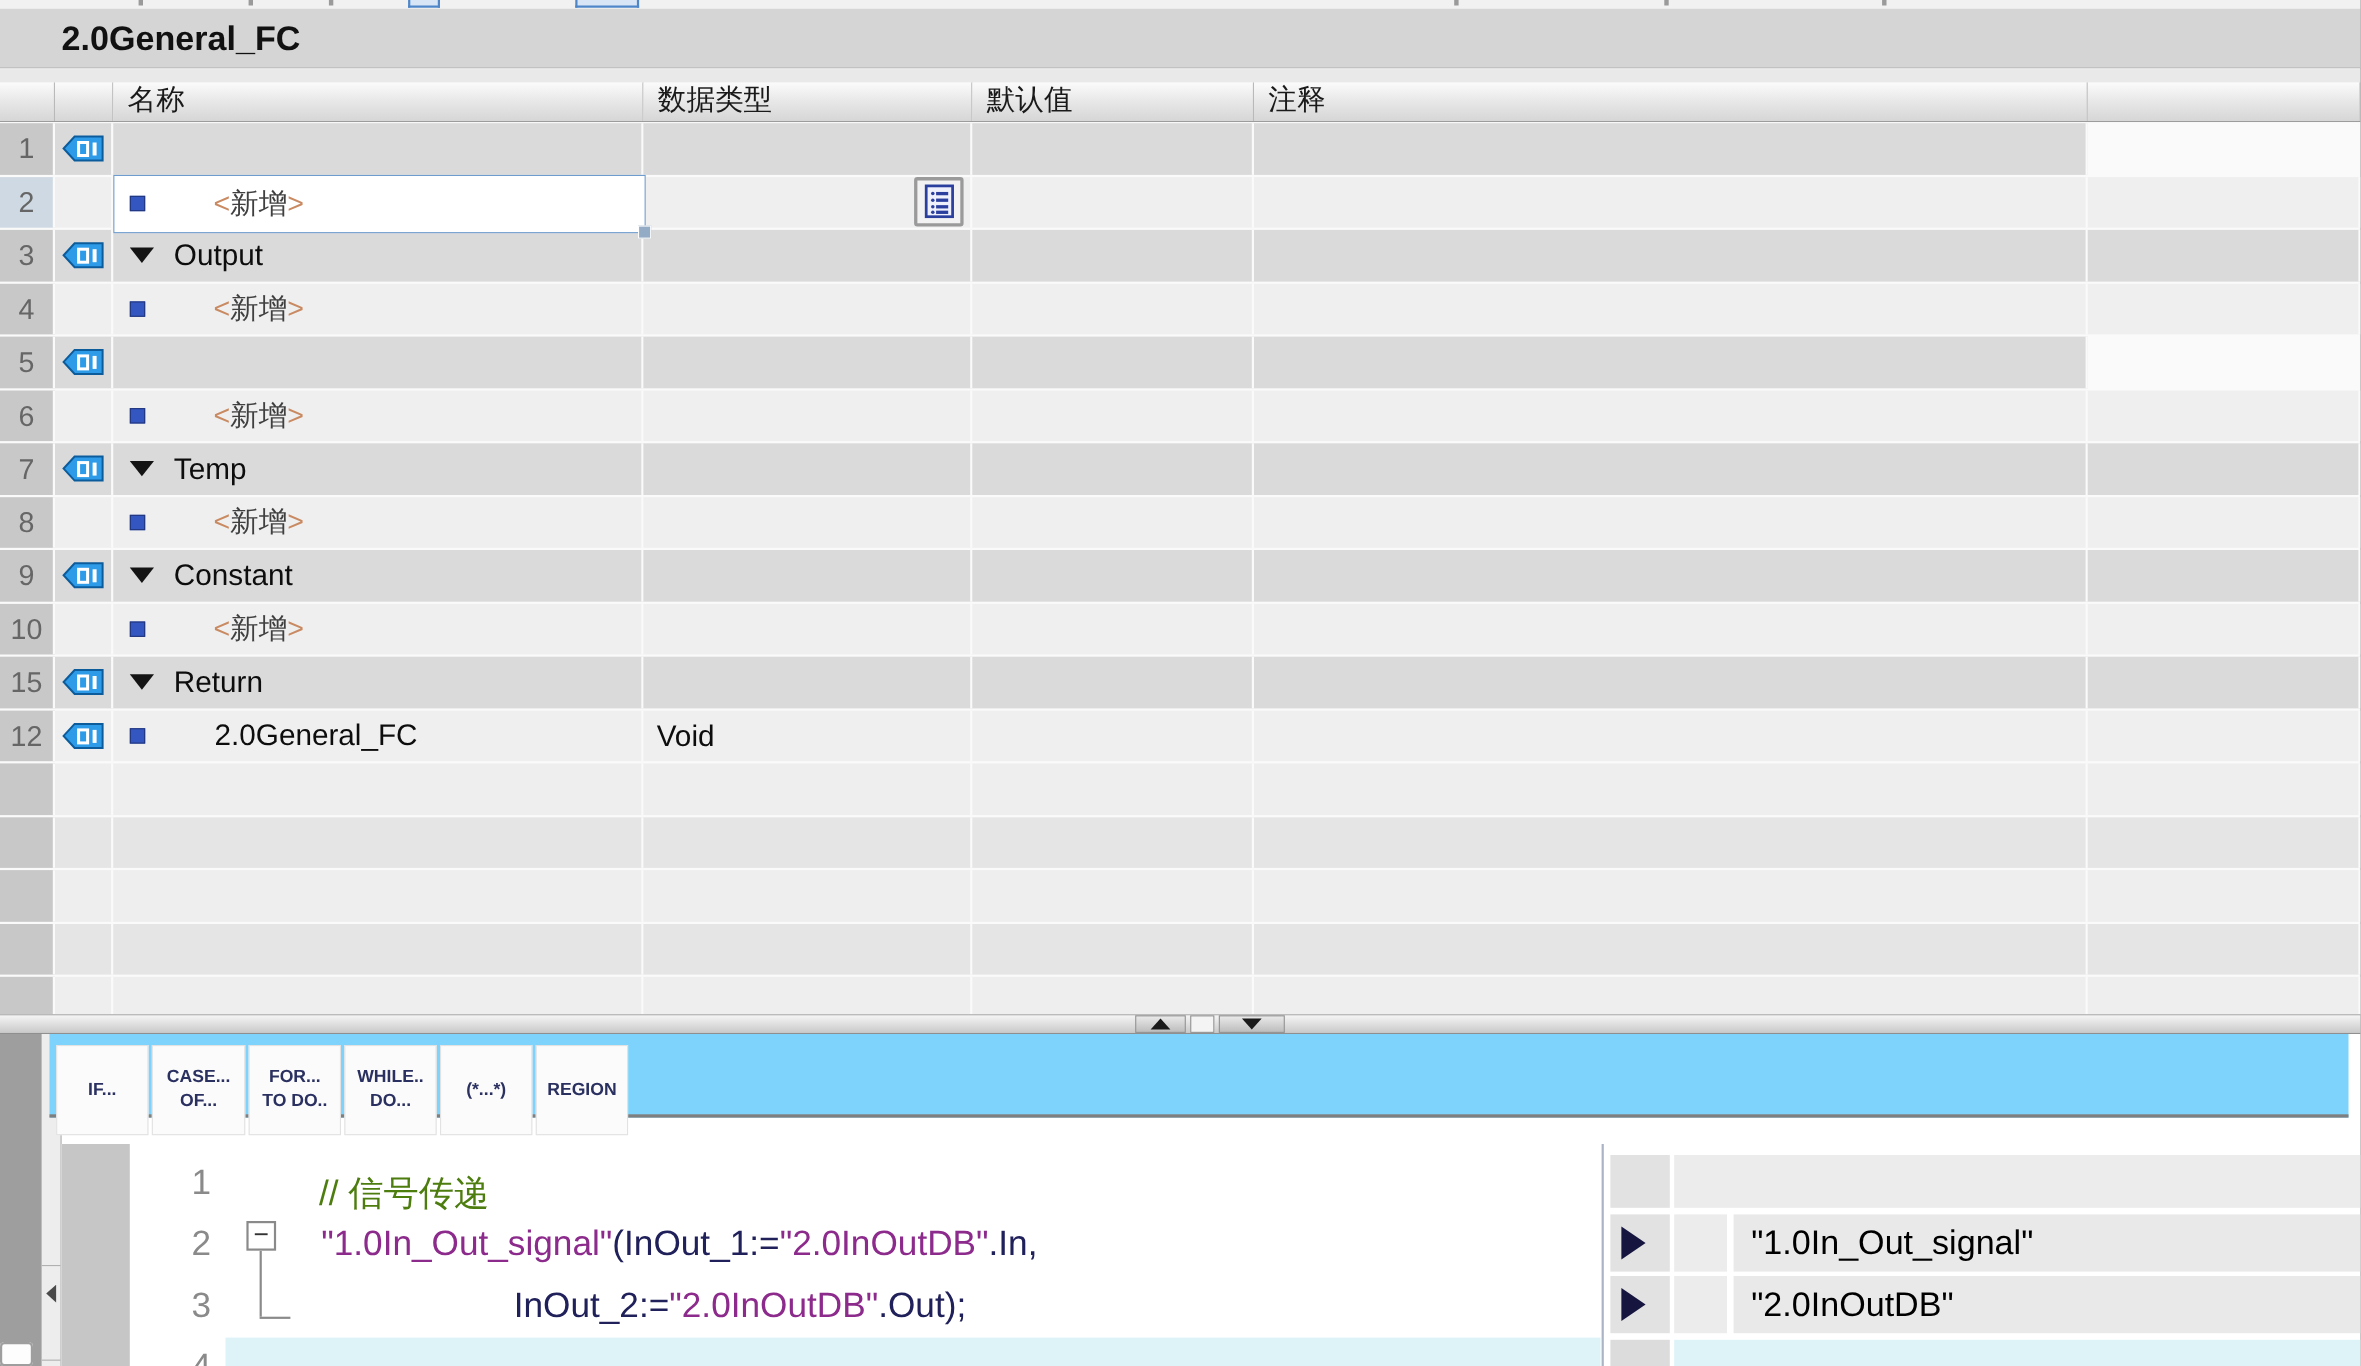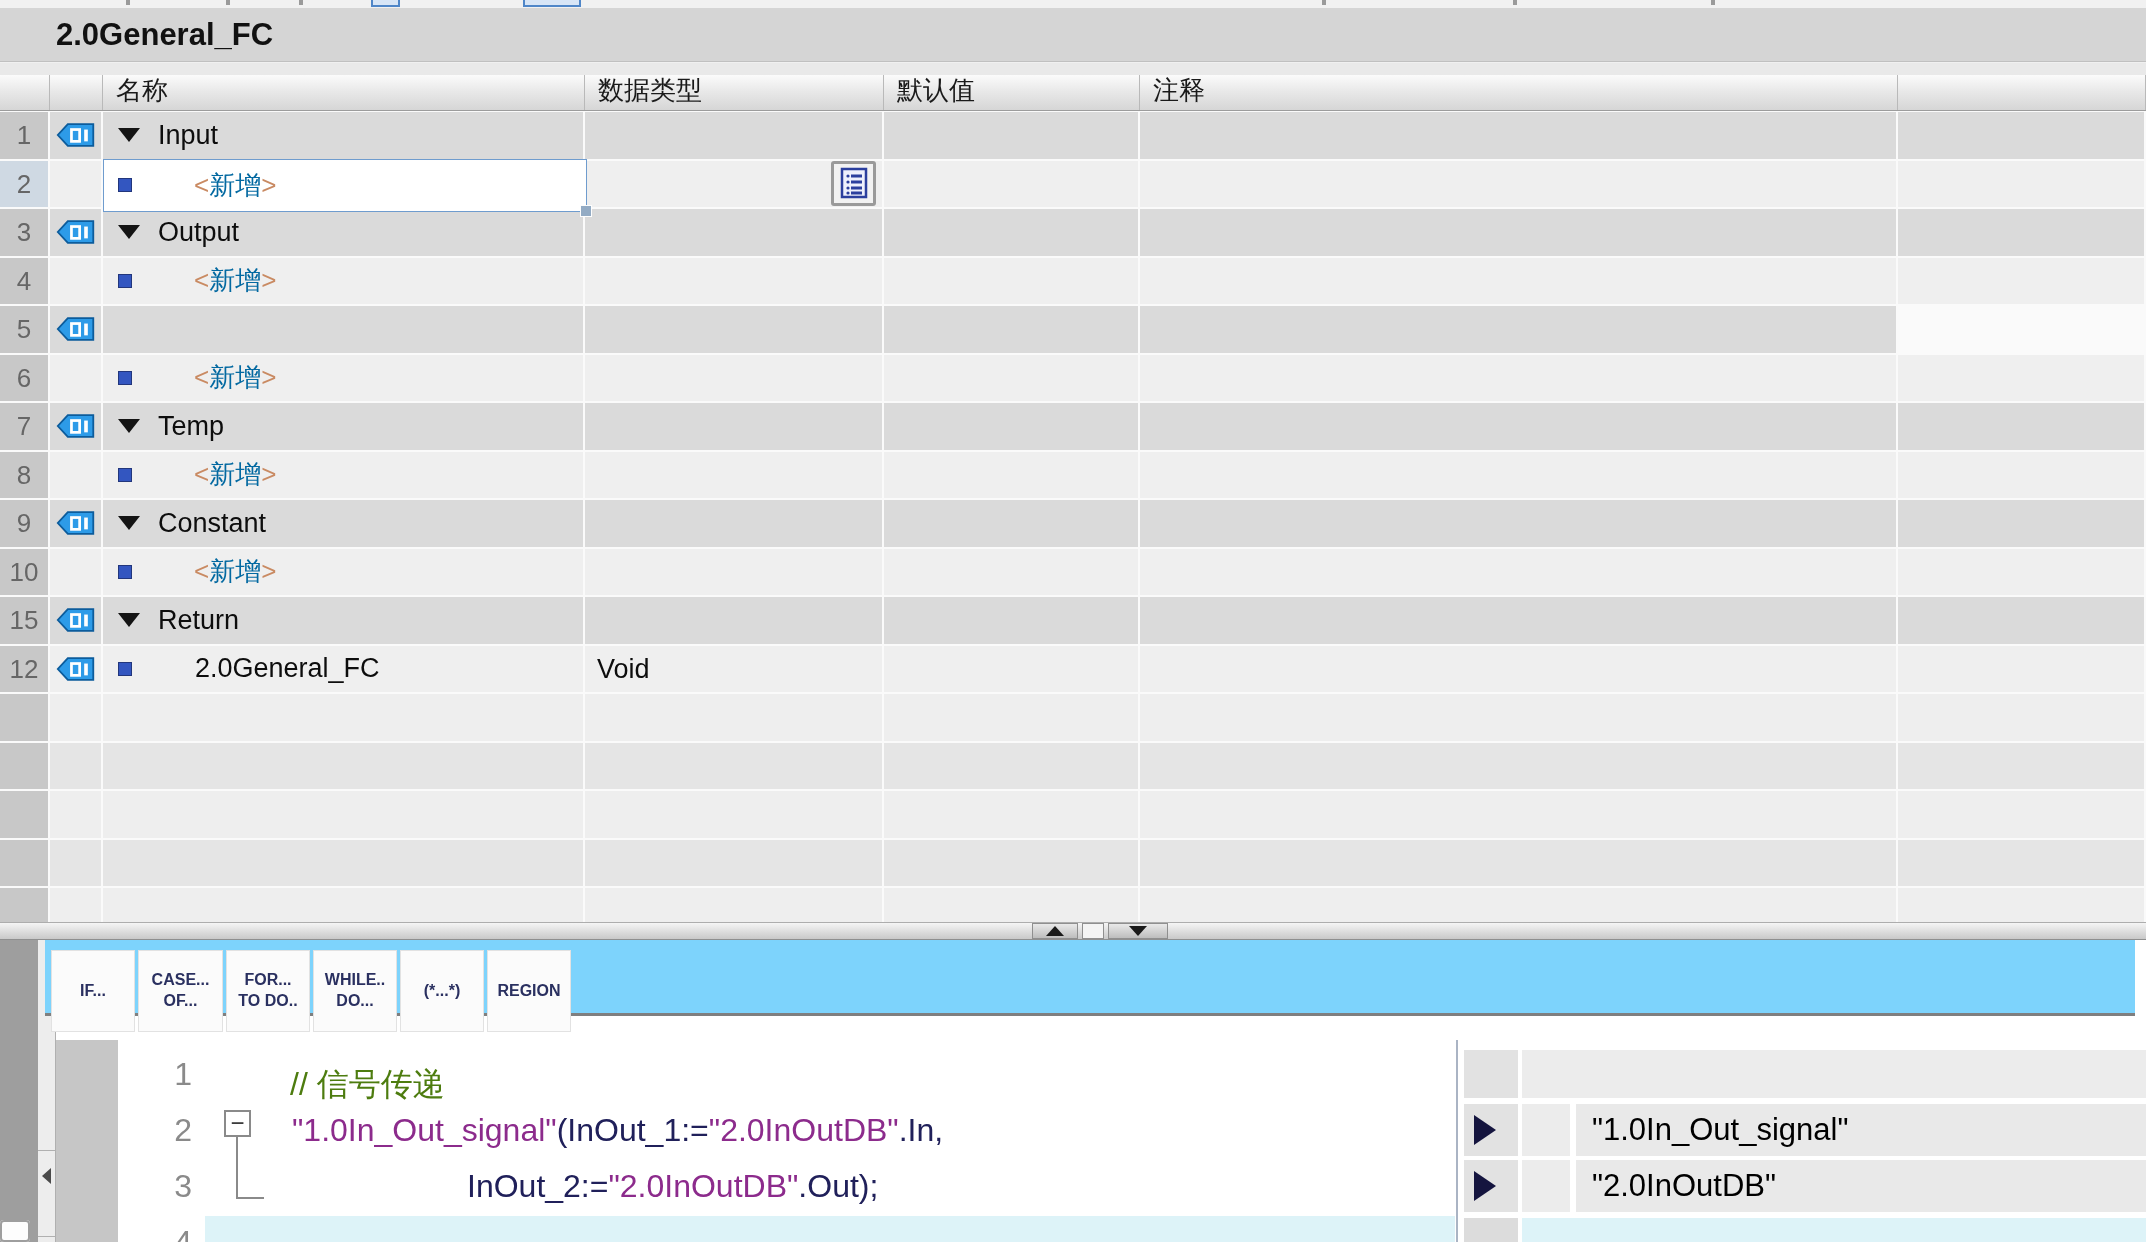--- a/index.html
+++ b/index.html
@@ -33,21 +33,21 @@
   .emptyA .c{background:#eeeeee;}
   .emptyB .c{background:#e5e5e5;}
   .trow .c.numc{background:#c8c8c8;}
   .trow.selrow .c.numc{background:#cfd9e3;}
   .namec{display:flex;align-items:center;}
   .tri-down{width:0;height:0;border-left:11px solid transparent;border-right:11px solid transparent;border-top:14px solid #141414;margin-left:15px;}
   .seclabel{font-size:27px;color:#0d0d0d;margin-left:18px;white-space:nowrap;}
   .bluesq{width:14px;height:14px;background:#3356c0;border:1px solid #22367c;margin-left:15px;flex:0 0 auto;}
   .childtext{font-size:26px;margin-left:77px;white-space:nowrap;}
   .childtext .brk{color:#c98a62;}
-  .childtext .ph{color:#0369a1;}
+  .childtext .ph{color:#404040;}
   .retlabel{font-size:27px;color:#0d0d0d;margin-left:63px;white-space:nowrap;}
   .dtype{font-size:27px;color:#0d0d0d;line-height:46px;padding-left:12px;white-space:nowrap;}
   .iconc{display:flex;align-items:center;justify-content:center;}
   
   .editbox{position:absolute;left:0;top:-2px;width:484px;height:53px;background:#fff;
     border:1px solid #6f9cce;z-index:3;display:flex;align-items:center;}
   .editbox .bluesq{margin-left:14px;}
   .editbox .childtext{margin-left:62px;}
   .handle{position:absolute;right:-6px;bottom:-6px;width:12px;height:12px;background:#93abc4;border:1px solid #fdfdfd;z-index:4;}
   .dtbtn{position:absolute;left:246px;top:0;width:45px;height:45px;background:#f2f2f2;
@@ -130,24 +130,20 @@
   <div class="tbody">
 
     <div class="trow sec" style="top:1px">
       <div class="c numc">1</div>
       <div class="c iconc">
         <svg width="40" height="28" viewBox="0 0 44 30">
             <polygon points="13,3 41,3 41,27 13,27 2,15" fill="#2d9be8" stroke="#0c5c9c" stroke-width="2"></polygon>
             <rect x="17" y="9" width="9" height="13" fill="none" stroke="#ffffff" stroke-width="3"></rect>
             <rect x="31" y="9" width="4" height="13" fill="#ffffff"></rect>
           </svg>
-      </div>
-      <div class="c namec">
-        <div class="tri-down"></div>
-        <span class="seclabel">Input</span>
       </div>
       <div class="c"></div>
         <div class="c"></div>
         <div class="c"></div>
         <div class="c"></div>
     </div>
 
     <div class="trow chl selrow" style="top:49.5px">
       <div class="c numc">2</div>
       <div class="c iconc"></div>

